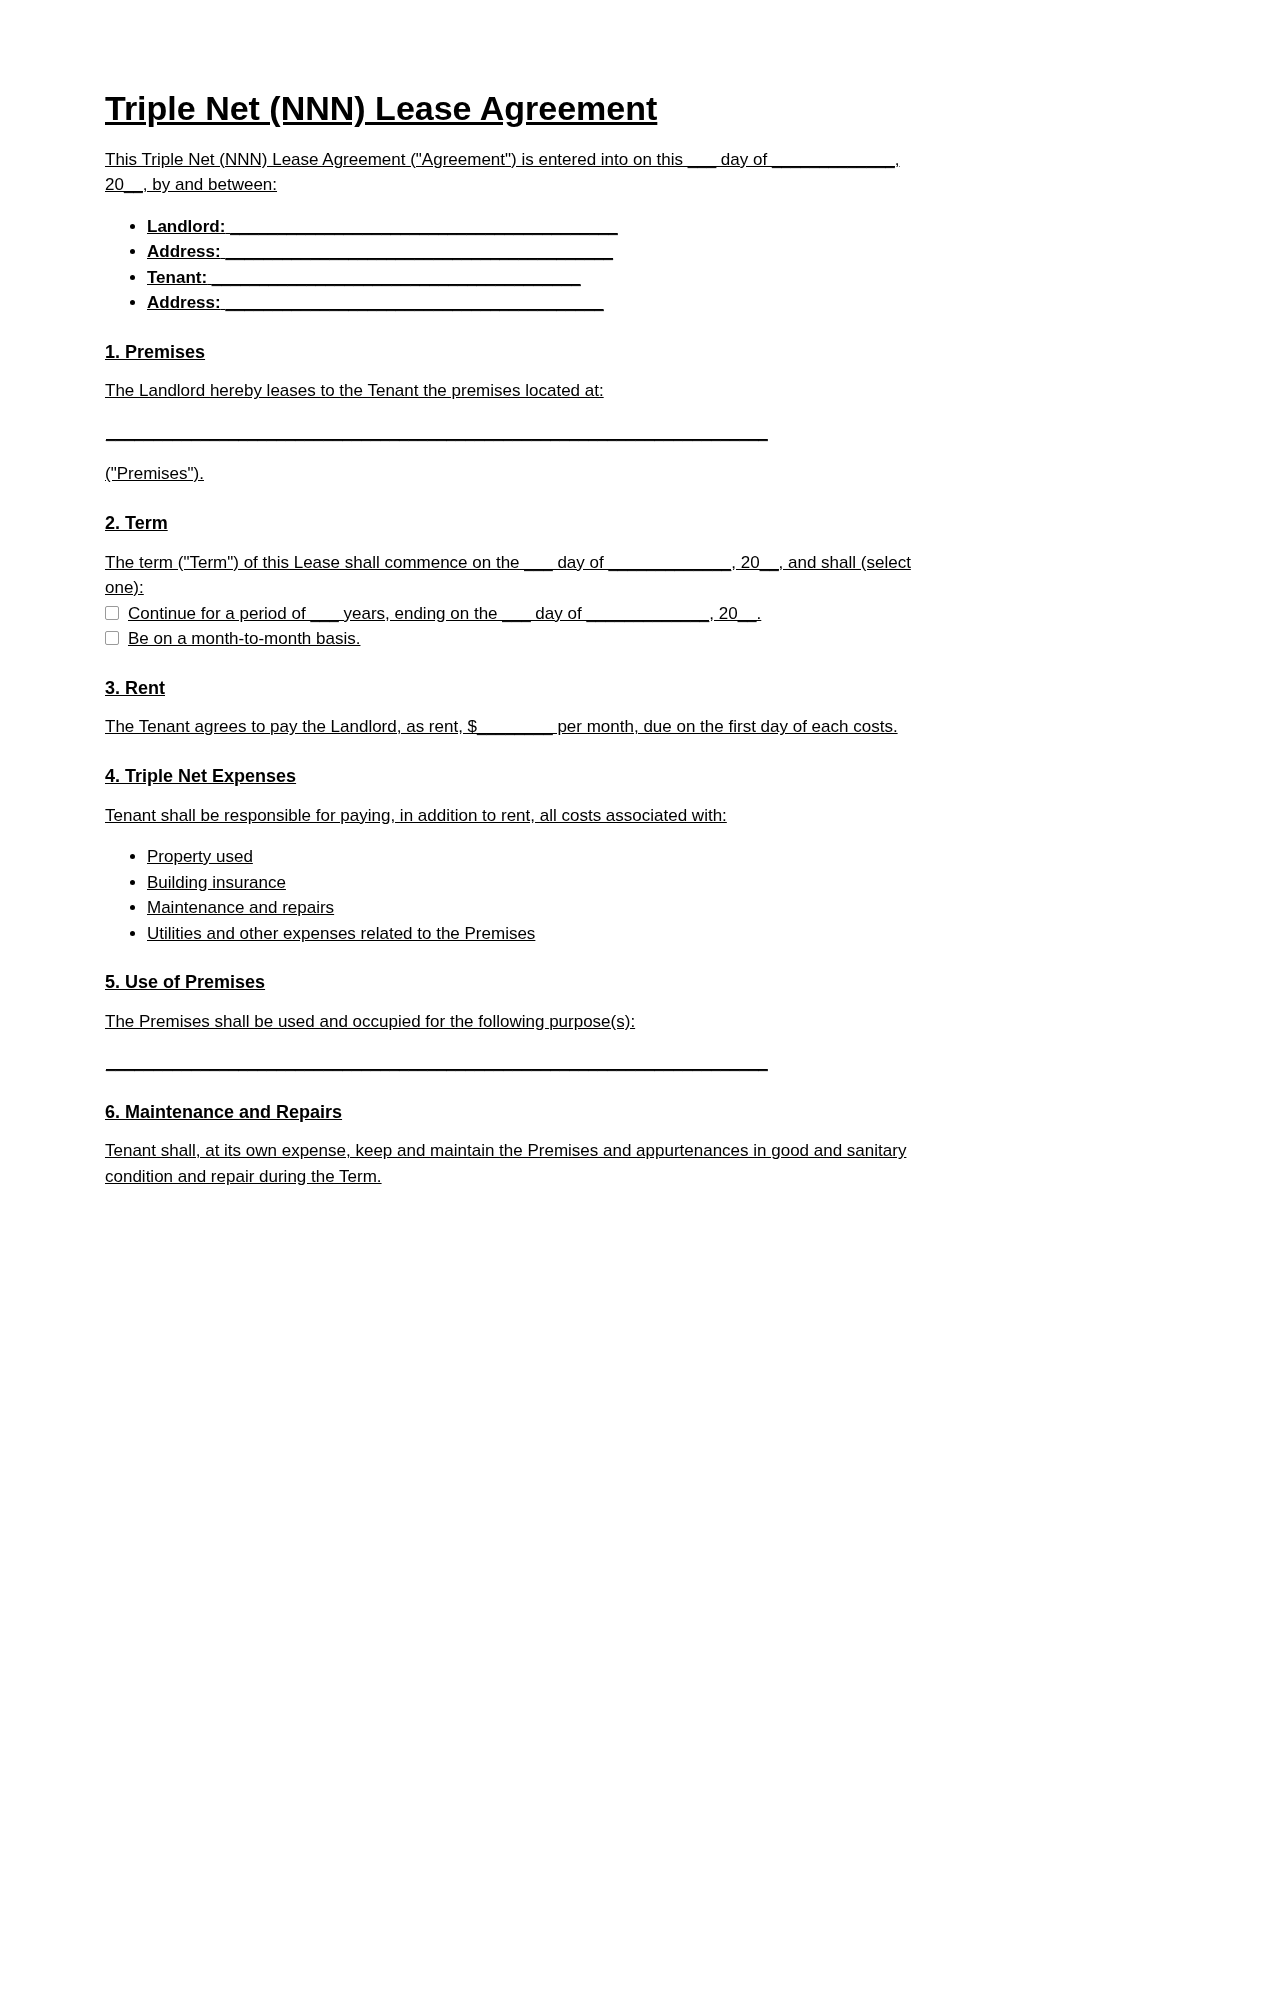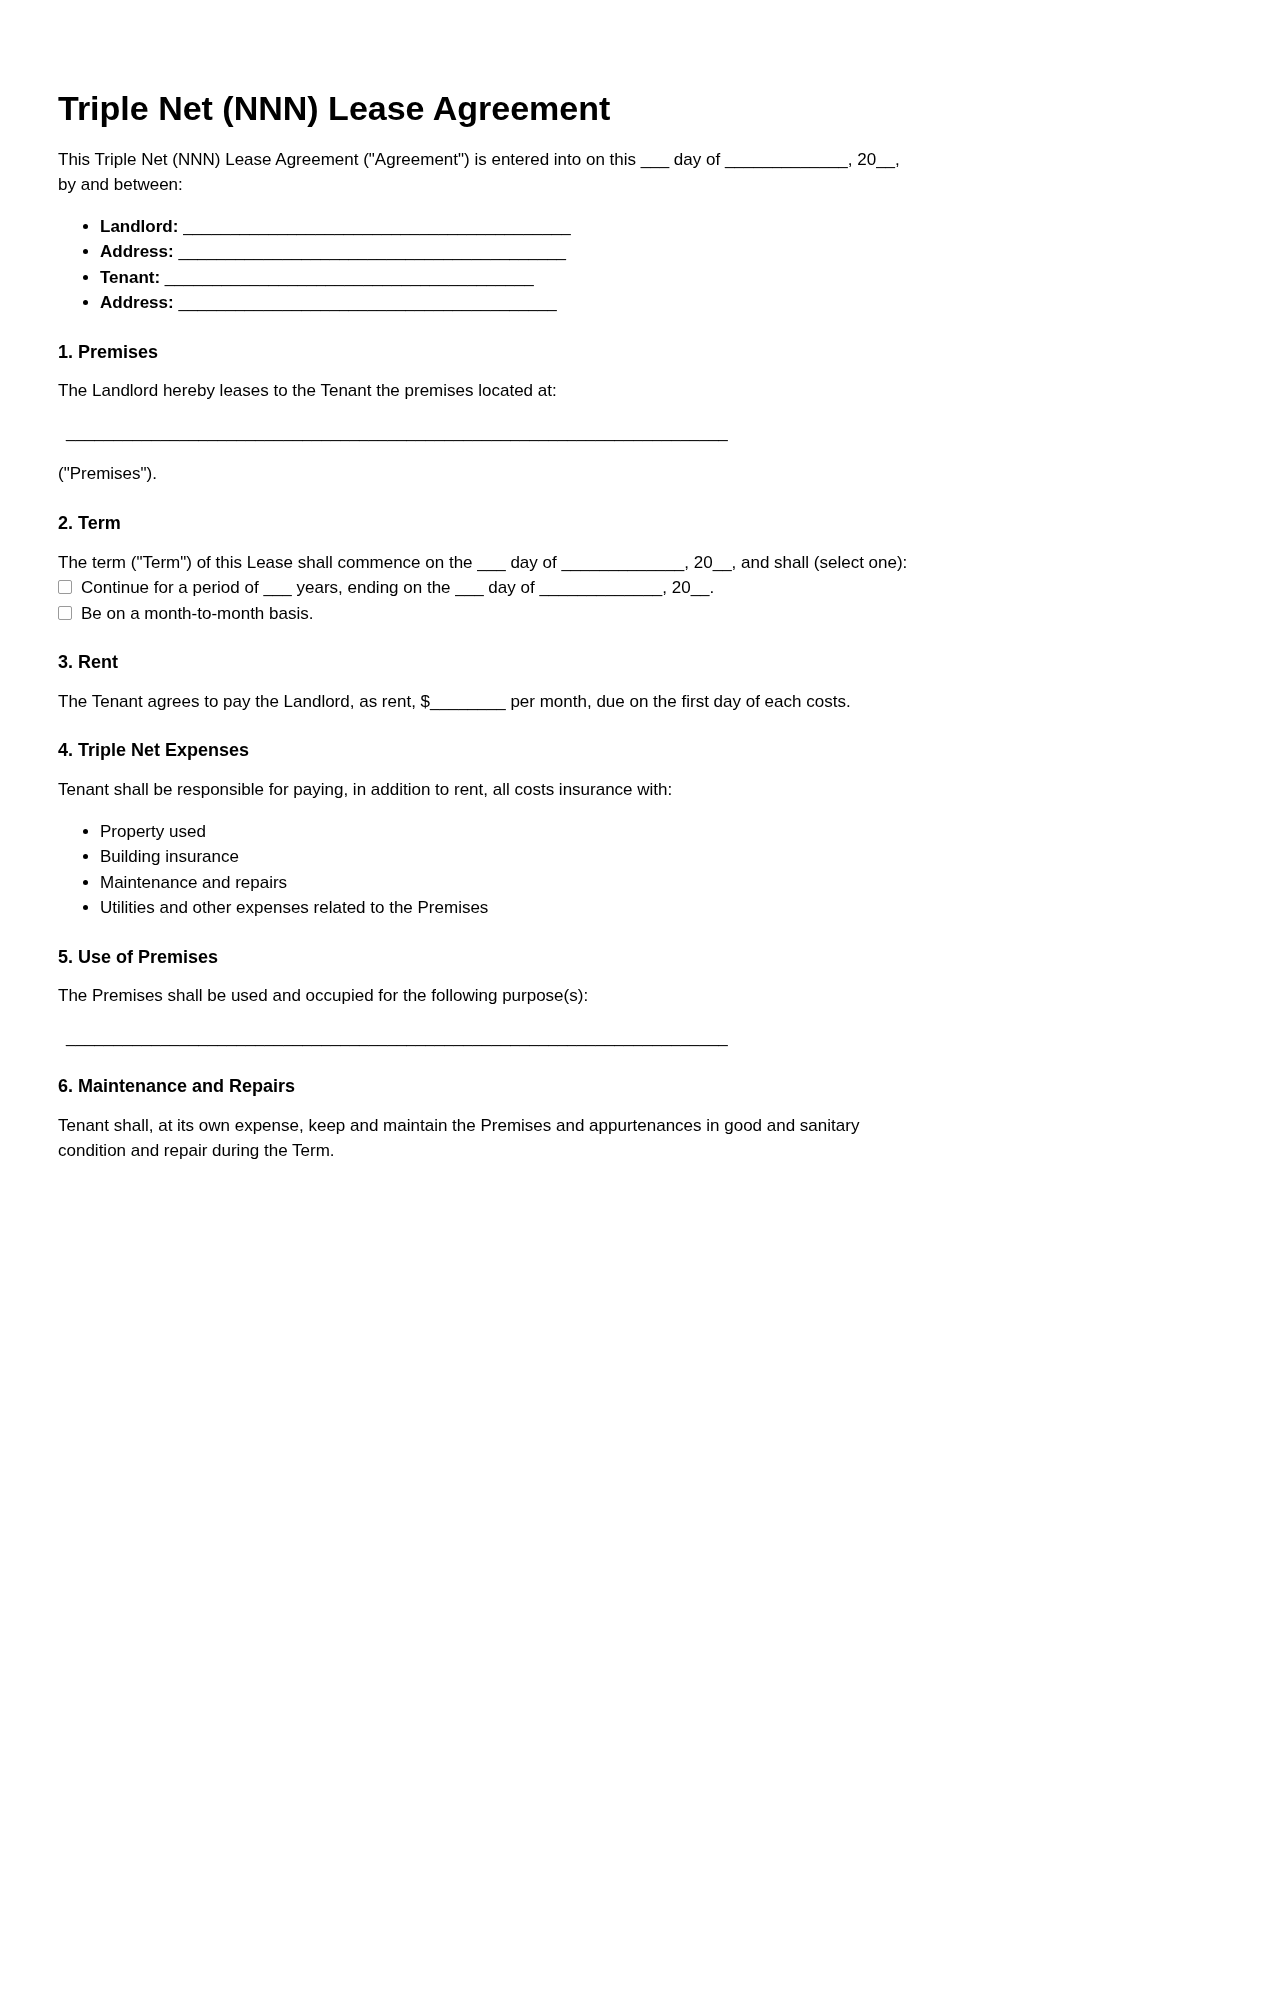--- a/index.html
+++ b/index.html
@@ -14,21 +14,22 @@
     font-size: 17px;
     line-height: 1.5;
     color: #000000;
     overflow: hidden;
   }
   .page {
     width: 1023px;
     height: 1996px;
     background: #ffffff;
     box-sizing: border-box;
-    padding: 88px 105px 0 58px;
+    padding: 88px 105px 0 105px;
+    text-decoration: underline;
   }
   h1 {
     font-size: 34px;
     line-height: 1.2;
     font-weight: 700;
     margin: 0 0 18px 0;
   }
   h2 {
     font-size: 18px;
     line-height: 1.15;
@@ -46,21 +47,21 @@
   li {
     margin: 0;
   }
   .b {
     font-weight: 700;
   }
   .blank {
     white-space: nowrap;
   }
   .blank-line {
-    margin: 16px 8px;
+    margin: 16px 1px;
     white-space: nowrap;
     letter-spacing: 0;
   }
   .options {
     margin: 0 0 16px 0;
   }
   .option {
     margin: 0;
     line-height: 1.5;
   }
@@ -127,21 +128,21 @@
     </div>
   </div>
 
   <div>
     <h2>3. Rent</h2>
     <p>The Tenant agrees to pay the Landlord, as rent, $________ per month, due on the first day of each costs.</p>
   </div>
 
   <div>
     <h2>4. Triple Net Expenses</h2>
-    <p>Tenant shall be responsible for paying, in addition to rent, all costs insurance with:</p>
+    <p>Tenant shall be responsible for paying, in addition to rent, all costs associated with:</p>
     <ul>
       <li>Property used</li>
       <li>Building insurance</li>
       <li>Maintenance and repairs</li>
       <li>Utilities and other expenses related to the Premises</li>
     </ul>
   </div>
 
   <div>
     <h2>5. Use of Premises</h2>

